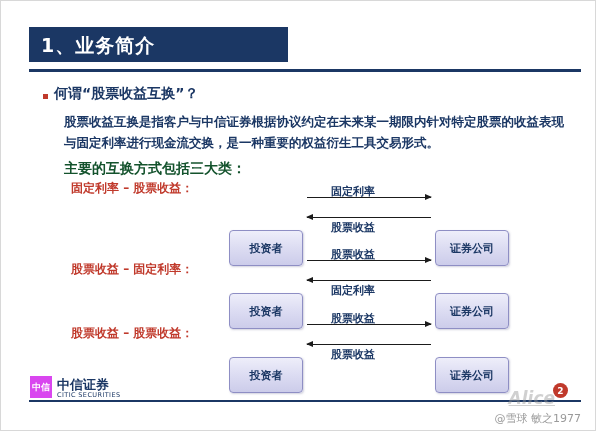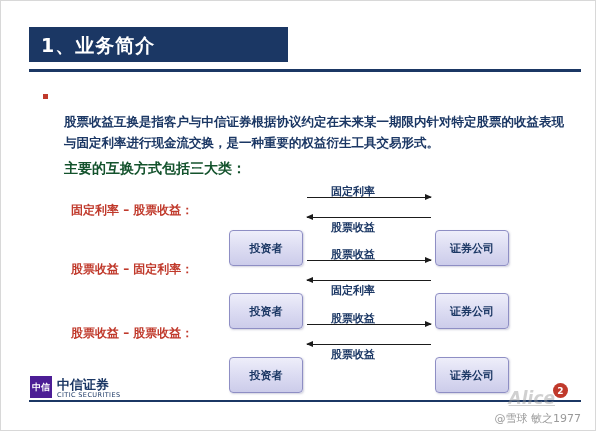--- a/index.html
+++ b/index.html
@@ -148,21 +148,21 @@
     width: 552px;
     height: 2px;
     background: #1b3764;
   }
   .logo-mark {
     position: absolute;
     left: 29px;
     top: 375px;
     width: 22px;
     height: 22px;
-    background: #4c1d95;
+    background: #d946ef;
     color: #ffffff;
     font-size: 9px;
     font-weight: bold;
     line-height: 10px;
     display: flex;
     flex-direction: column;
     align-items: center;
     justify-content: center;
     letter-spacing: 0px;
   }
@@ -224,25 +224,26 @@
 </head>
 <body>
 
 <div class="slide">
 
   <div class="title-block"></div>
   <div class="title-text">1、业务简介</div>
   <div class="title-rule"></div>
 
   <div class="bullet-sq"></div>
+  <div class="bullet-head">何谓“股票收益互换”？</div>
 
   <div class="para">股票收益互换是指客户与中信证券根据协议约定在未来某一期限内针对特定股票的收益表现与固定利率进行现金流交换，是一种重要的权益衍生工具交易形式。</div>
   <div class="para2">主要的互换方式包括三大类：</div>
 
-  <div class="row-label" style="left:70px; top:201px;">固定利率 – 股票收益：</div>
+  <div class="row-label" style="left:70px; top:179px;">固定利率 – 股票收益：</div>
   <div class="node" style="left:228px; top:185px;">投资者</div>
   <div class="node" style="left:434px; top:185px;">证券公司</div>
   <div class="arrow right" style="left:306px; top:196px; width:124px;"></div>
   <div class="arrow left" style="left:306px; top:216px; width:124px;"></div>
   <div class="arrow-label" style="left:330px; top:183px;">固定利率</div>
   <div class="arrow-label" style="left:330px; top:219px;">股票收益</div>
 
   <div class="row-label" style="left:70px; top:260px;">股票收益 – 固定利率：</div>
   <div class="node" style="left:228px; top:248px;">投资者</div>
   <div class="node" style="left:434px; top:248px;">证券公司</div>

